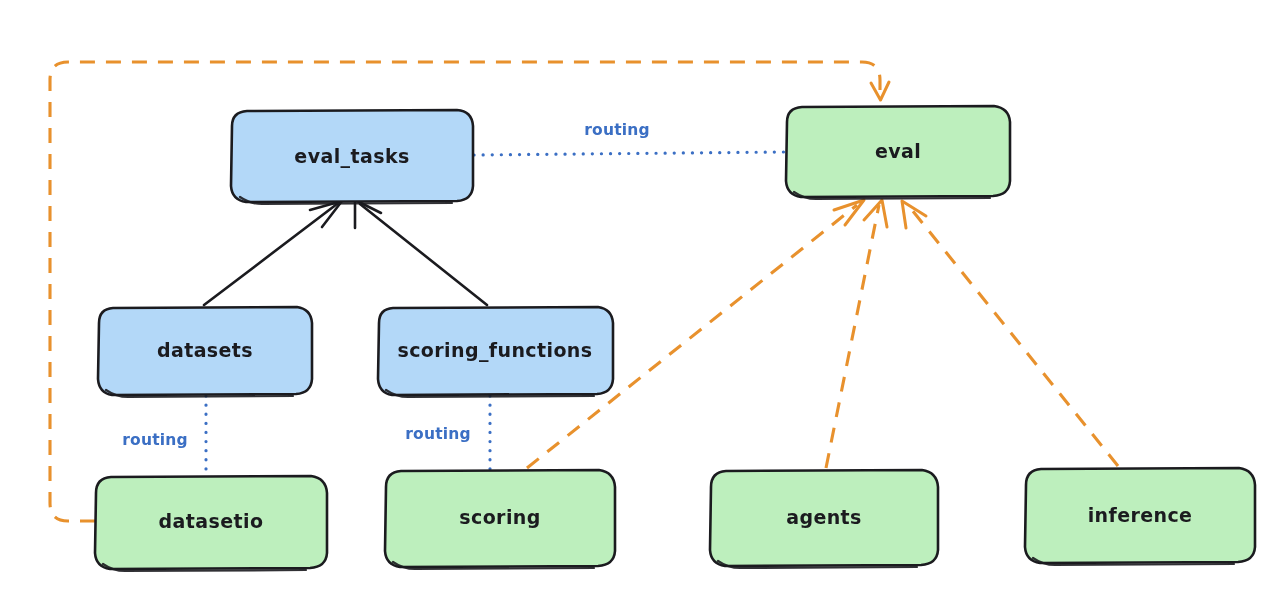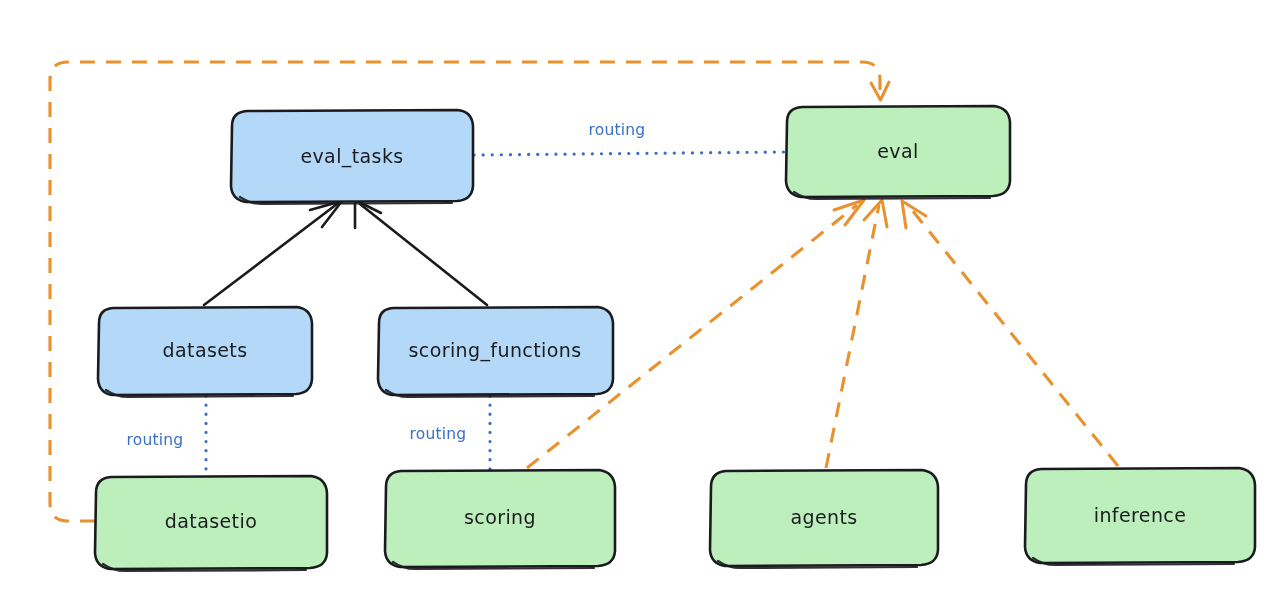--- a/index.html
+++ b/index.html
@@ -12,20 +12,21 @@
     width: 1280px;
     height: 596px;
     font-family: "DejaVu Sans", sans-serif;
     overflow: hidden;
   }
   #diagram-root {
     position: relative;
     width: 1280px;
     height: 576px;
     background: #ffffff;
+    font-weight: bold;
   }
   svg.canvas {
     position: absolute;
     top: 0;
     left: 0;
     width: 1280px;
     height: 596px;
     display: block;
   }
   .node-label {

